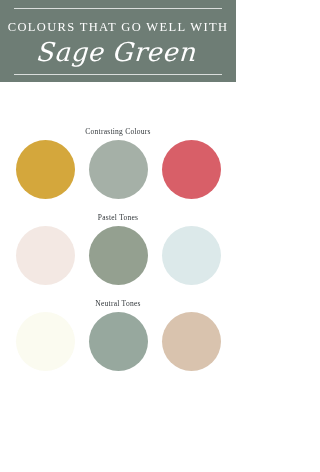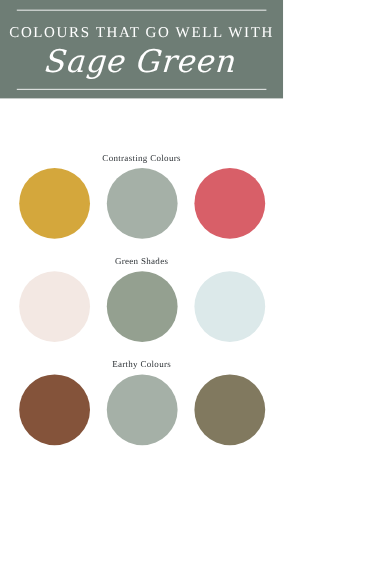--- a/index.html
+++ b/index.html
@@ -129,32 +129,32 @@
       <div class="section-label">Contrasting Colours</div>
       <div class="swatch-row">
         <div class="swatch" style="background-color: rgb(212, 167, 60);"></div>
         <div class="swatch" style="background-color: rgb(165, 176, 167);"></div>
         <div class="swatch" style="background-color: rgb(216, 95, 104);"></div>
       </div>
     </div>
 
 
     <div class="section">
-      <div class="section-label">Green Shades</div>
+      <div class="section-label">Pastel Tones</div>
       <div class="swatch-row">
         <div class="swatch" style="background-color: rgb(243, 232, 227);"></div>
         <div class="swatch" style="background-color: rgb(148, 160, 144);"></div>
         <div class="swatch" style="background-color: rgb(220, 233, 234);"></div>
       </div>
     </div>
 
+
     <div class="section">
-      <div class="section-label">Earthy Colours</div>
+      <div class="section-label">Neutral Tones</div>
       <div class="swatch-row">
-        <div class="swatch" style="background-color: rgb(132, 83, 58);"></div>
-        <div class="swatch" style="background-color: rgb(165, 176, 167);"></div>
-        <div class="swatch" style="background-color: rgb(129, 121, 95);"></div>
+        <div class="swatch" style="background-color: rgb(251, 251, 240);"></div>
+        <div class="swatch" style="background-color: rgb(151, 168, 158);"></div>
+        <div class="swatch" style="background-color: rgb(217, 195, 174);"></div>
       </div>
     </div>
-
 
   </div>
 </div>
 
 </body></html>

